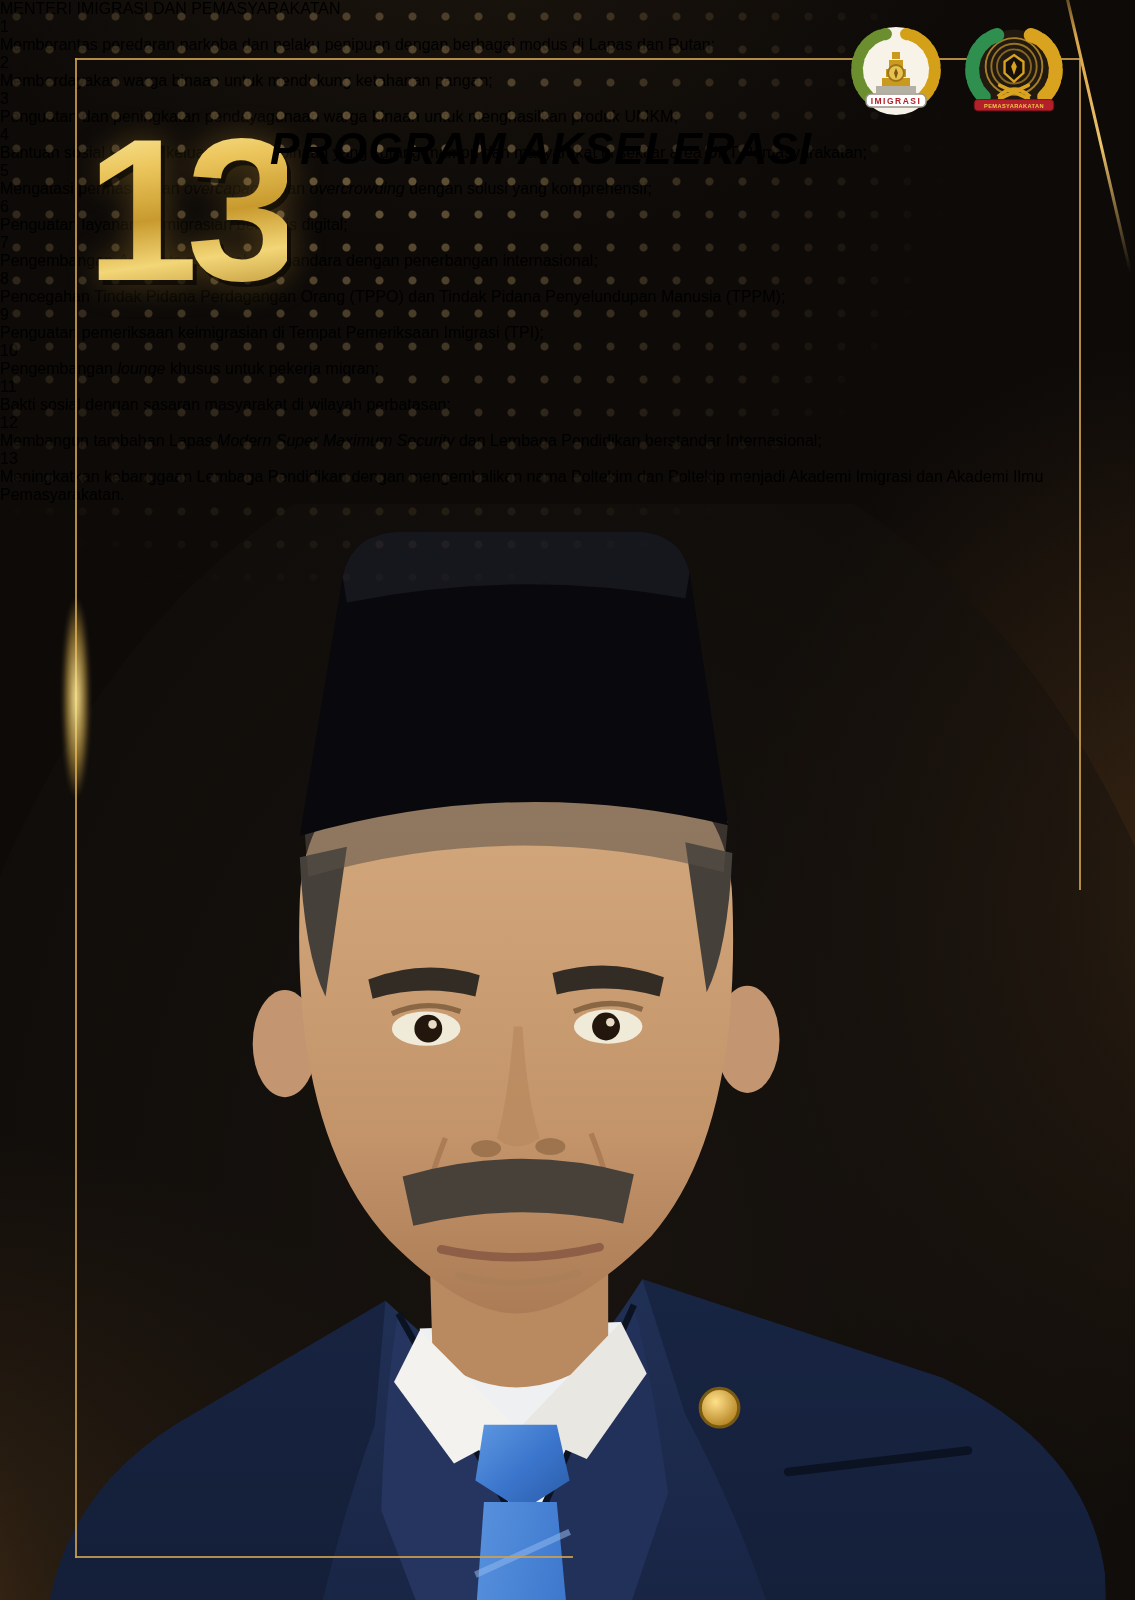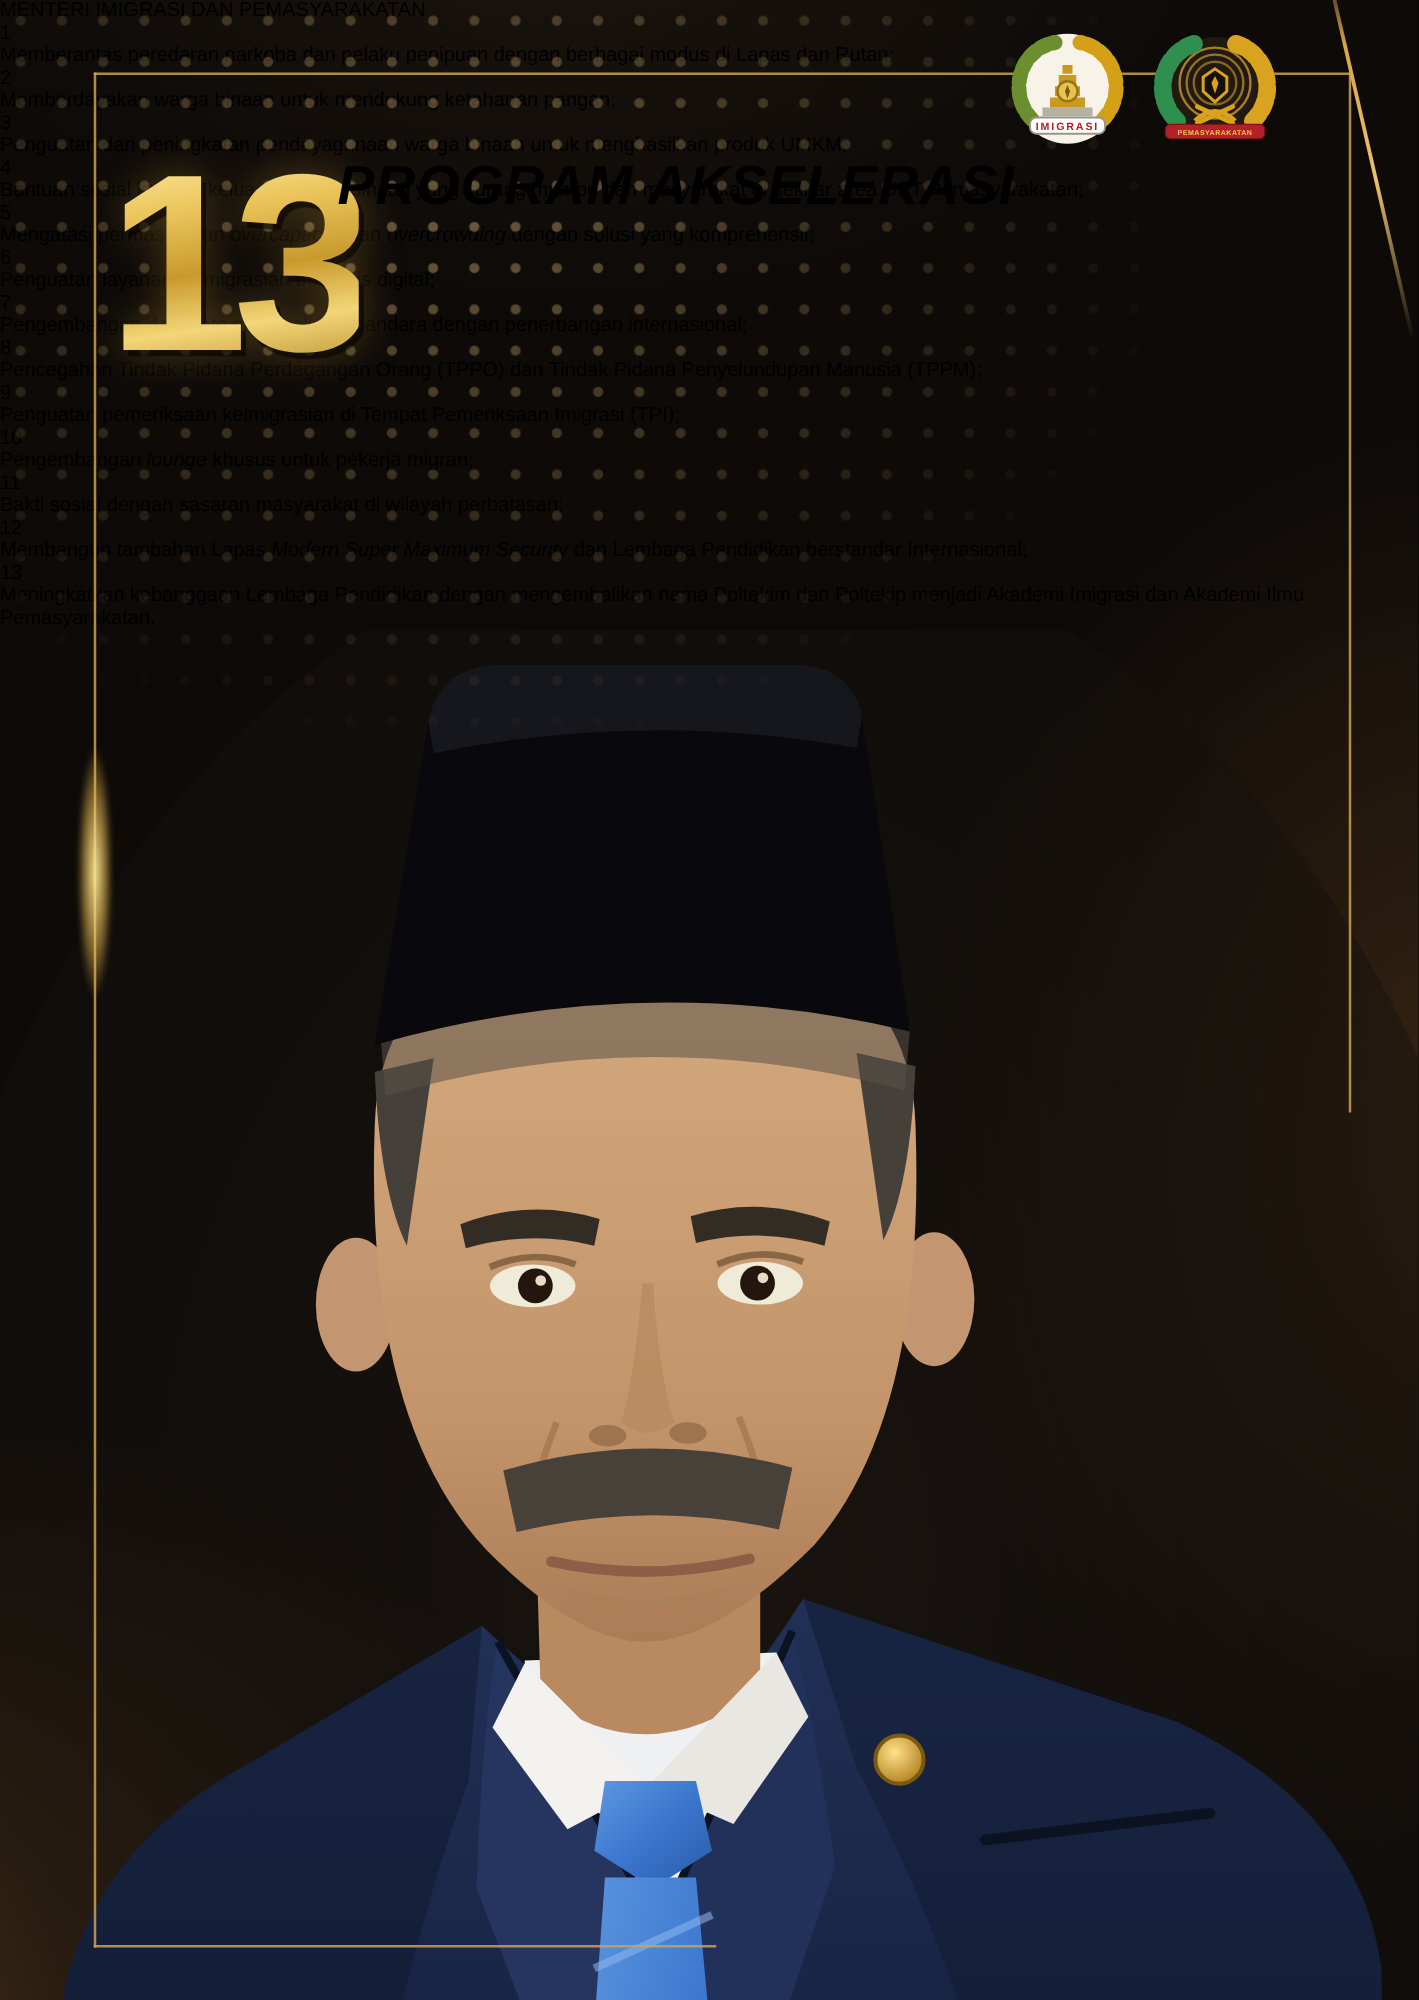--- a/index.html
+++ b/index.html
@@ -28,21 +28,21 @@
   .border-glow {
     position:absolute; left:62px; top:598px; width:28px; height:200px; z-index:2;
     background:radial-gradient(ellipse, rgba(255,234,150,0.95), rgba(233,186,80,0.5) 45%, transparent 72%);
     filter:blur(2px);
   }
   .diag-line {
     position:absolute; left:1094px; top:-34px; width:3px; height:310px; z-index:2;
     transform:rotate(-13deg);
     background:linear-gradient(180deg, rgba(216,164,74,0), #d8a44a 22%, #edc26a 58%, rgba(216,164,74,0));
   }
-  .logos { position:absolute; left:802px; top:24px; display:flex; gap:14px; z-index:3; }
+  .logos { position:absolute; left:844px; top:24px; display:flex; gap:14px; z-index:3; }
   .logo { width:104px; height:100px; }
 
   .big13 {
     position:absolute; left:86px; top:112px; z-index:3;
     font-size:202px; line-height:0.98; font-weight:bold; letter-spacing:-12px;
     background:linear-gradient(172deg,#fdf0a8 2%, #ecc65d 28%, #c89a2e 52%, #f3d677 72%, #a87d1f 100%);
     -webkit-background-clip:text; background-clip:text; color:transparent;
     filter:drop-shadow(4px 5px 0 rgba(0,0,0,0.55)) drop-shadow(0 0 16px rgba(231,176,59,0.30));
   }
   .title-line1 {

